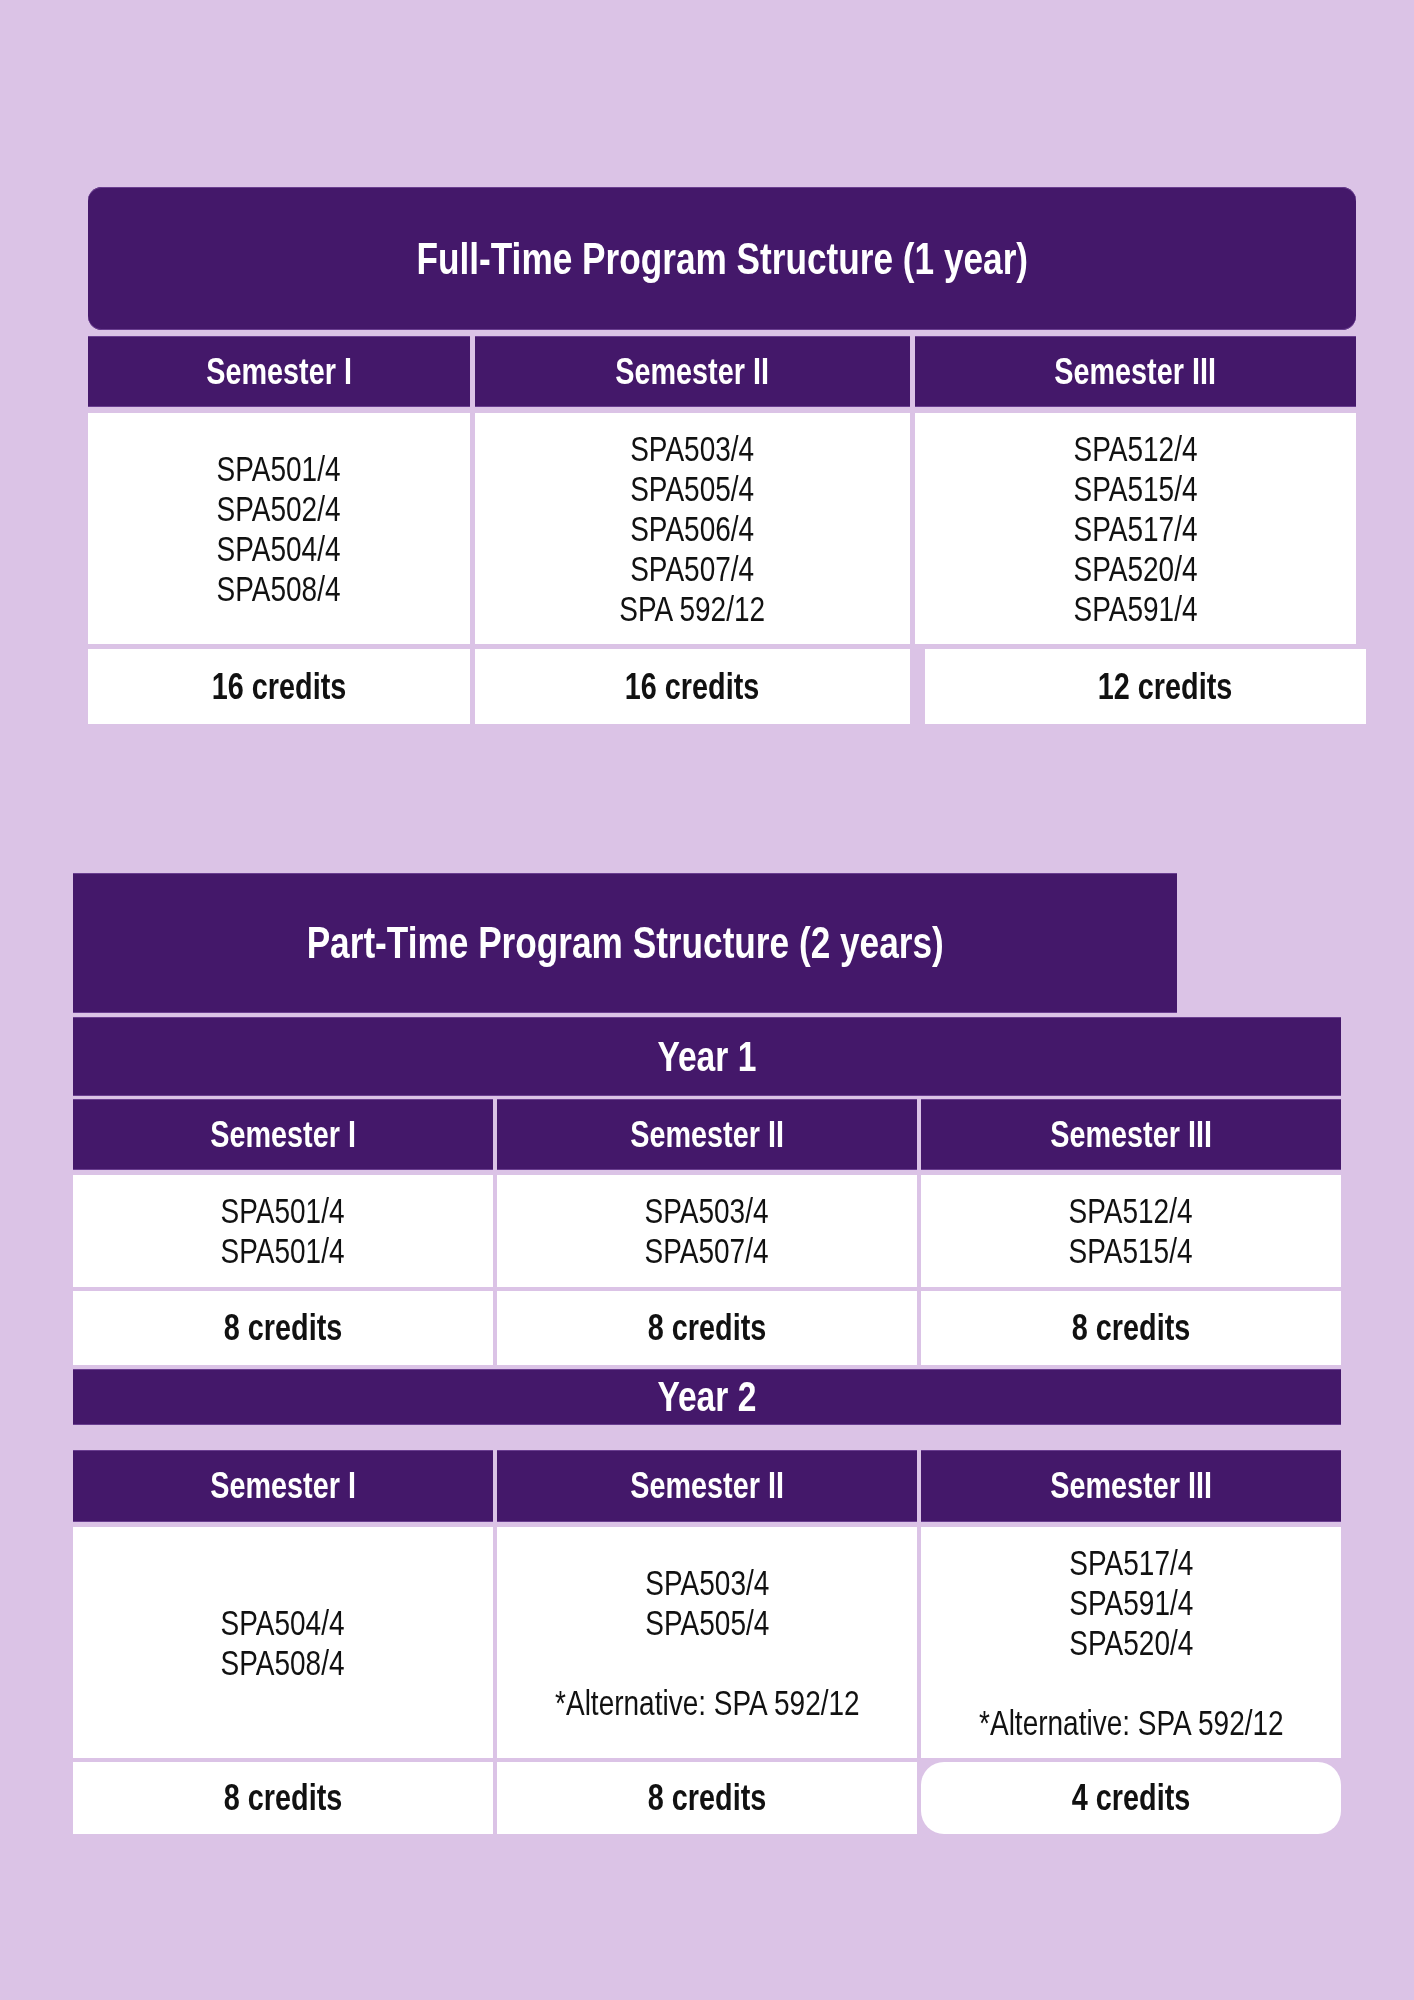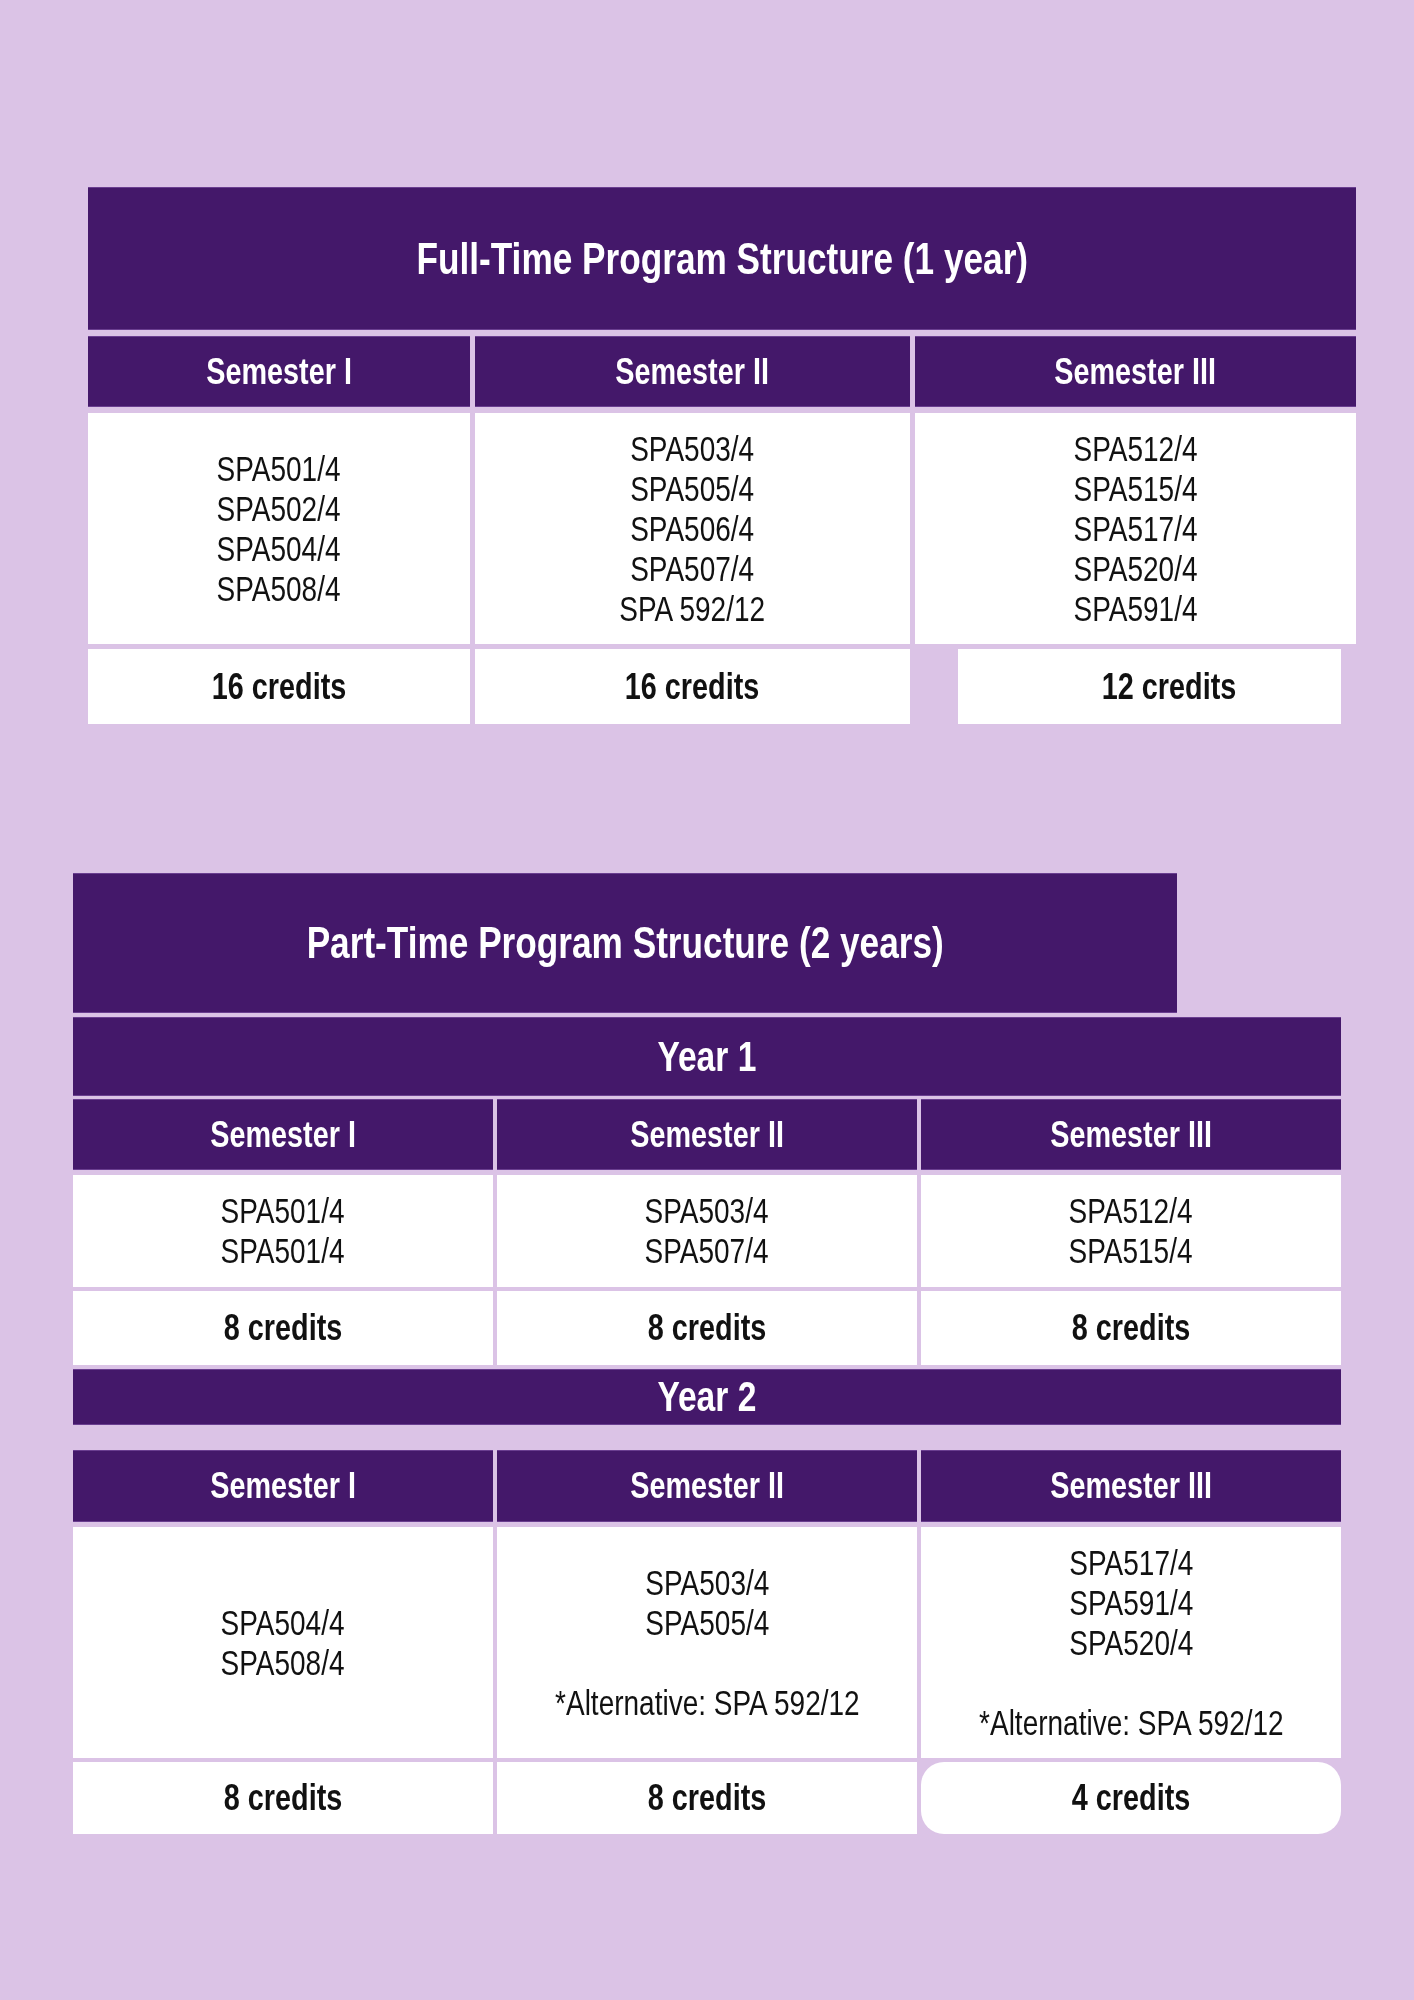--- a/index.html
+++ b/index.html
@@ -75,21 +75,21 @@
     font-weight: bold;
     font-size: 36px;
   }
 </style>
 </head>
 <body>
 
 <div class="tbl" style="left:88px; top:187px; width:1268px; height:537px;">
 
   <div class="row" style="top:0; height:143px;">
-    <div class="cell dark" style="left:0; width:1268px;">
+    <div class="cell dark" style="left:0; width:1268px;border-radius:14px;">
       <span class="cond title-text">Full-Time Program Structure (1 year)</span>
     </div>
   </div>
 
   <div class="row" style="top:149px; height:71px;">
     <div class="cell dark" style="left:0; width:382px;">
       <span class="cond sem-text">Semester I</span>
     </div>
     <div class="cell dark" style="left:387px; width:435px;">
       <span class="cond sem-text">Semester II</span>
@@ -128,21 +128,21 @@
     </div>
   </div>
 
   <div class="row" style="top:462px; height:75px;border-radius:23px;">
     <div class="cell white" style="left:0; width:382px;">
       <span class="cond credit-text">16 credits</span>
     </div>
     <div class="cell white" style="left:387px; width:435px;">
       <span class="cond credit-text">16 credits</span>
     </div>
-    <div class="cell white" style="left:870px; width:383px;padding-left:40px;">
+    <div class="cell white" style="left:837px; width:441px;padding-left:40px;">
       <span class="cond credit-text">12 credits</span>
     </div>
   </div>
 </div>
 
 <div class="tbl" style="left:73px; top:873px; width:1268px; height:961px;">
 
   <div class="row" style="top:0; height:140px;">
     <div class="cell dark" style="left:0; width:1104px;">
       <span class="cond title-text">Part-Time Program Structure (2 years)</span>

